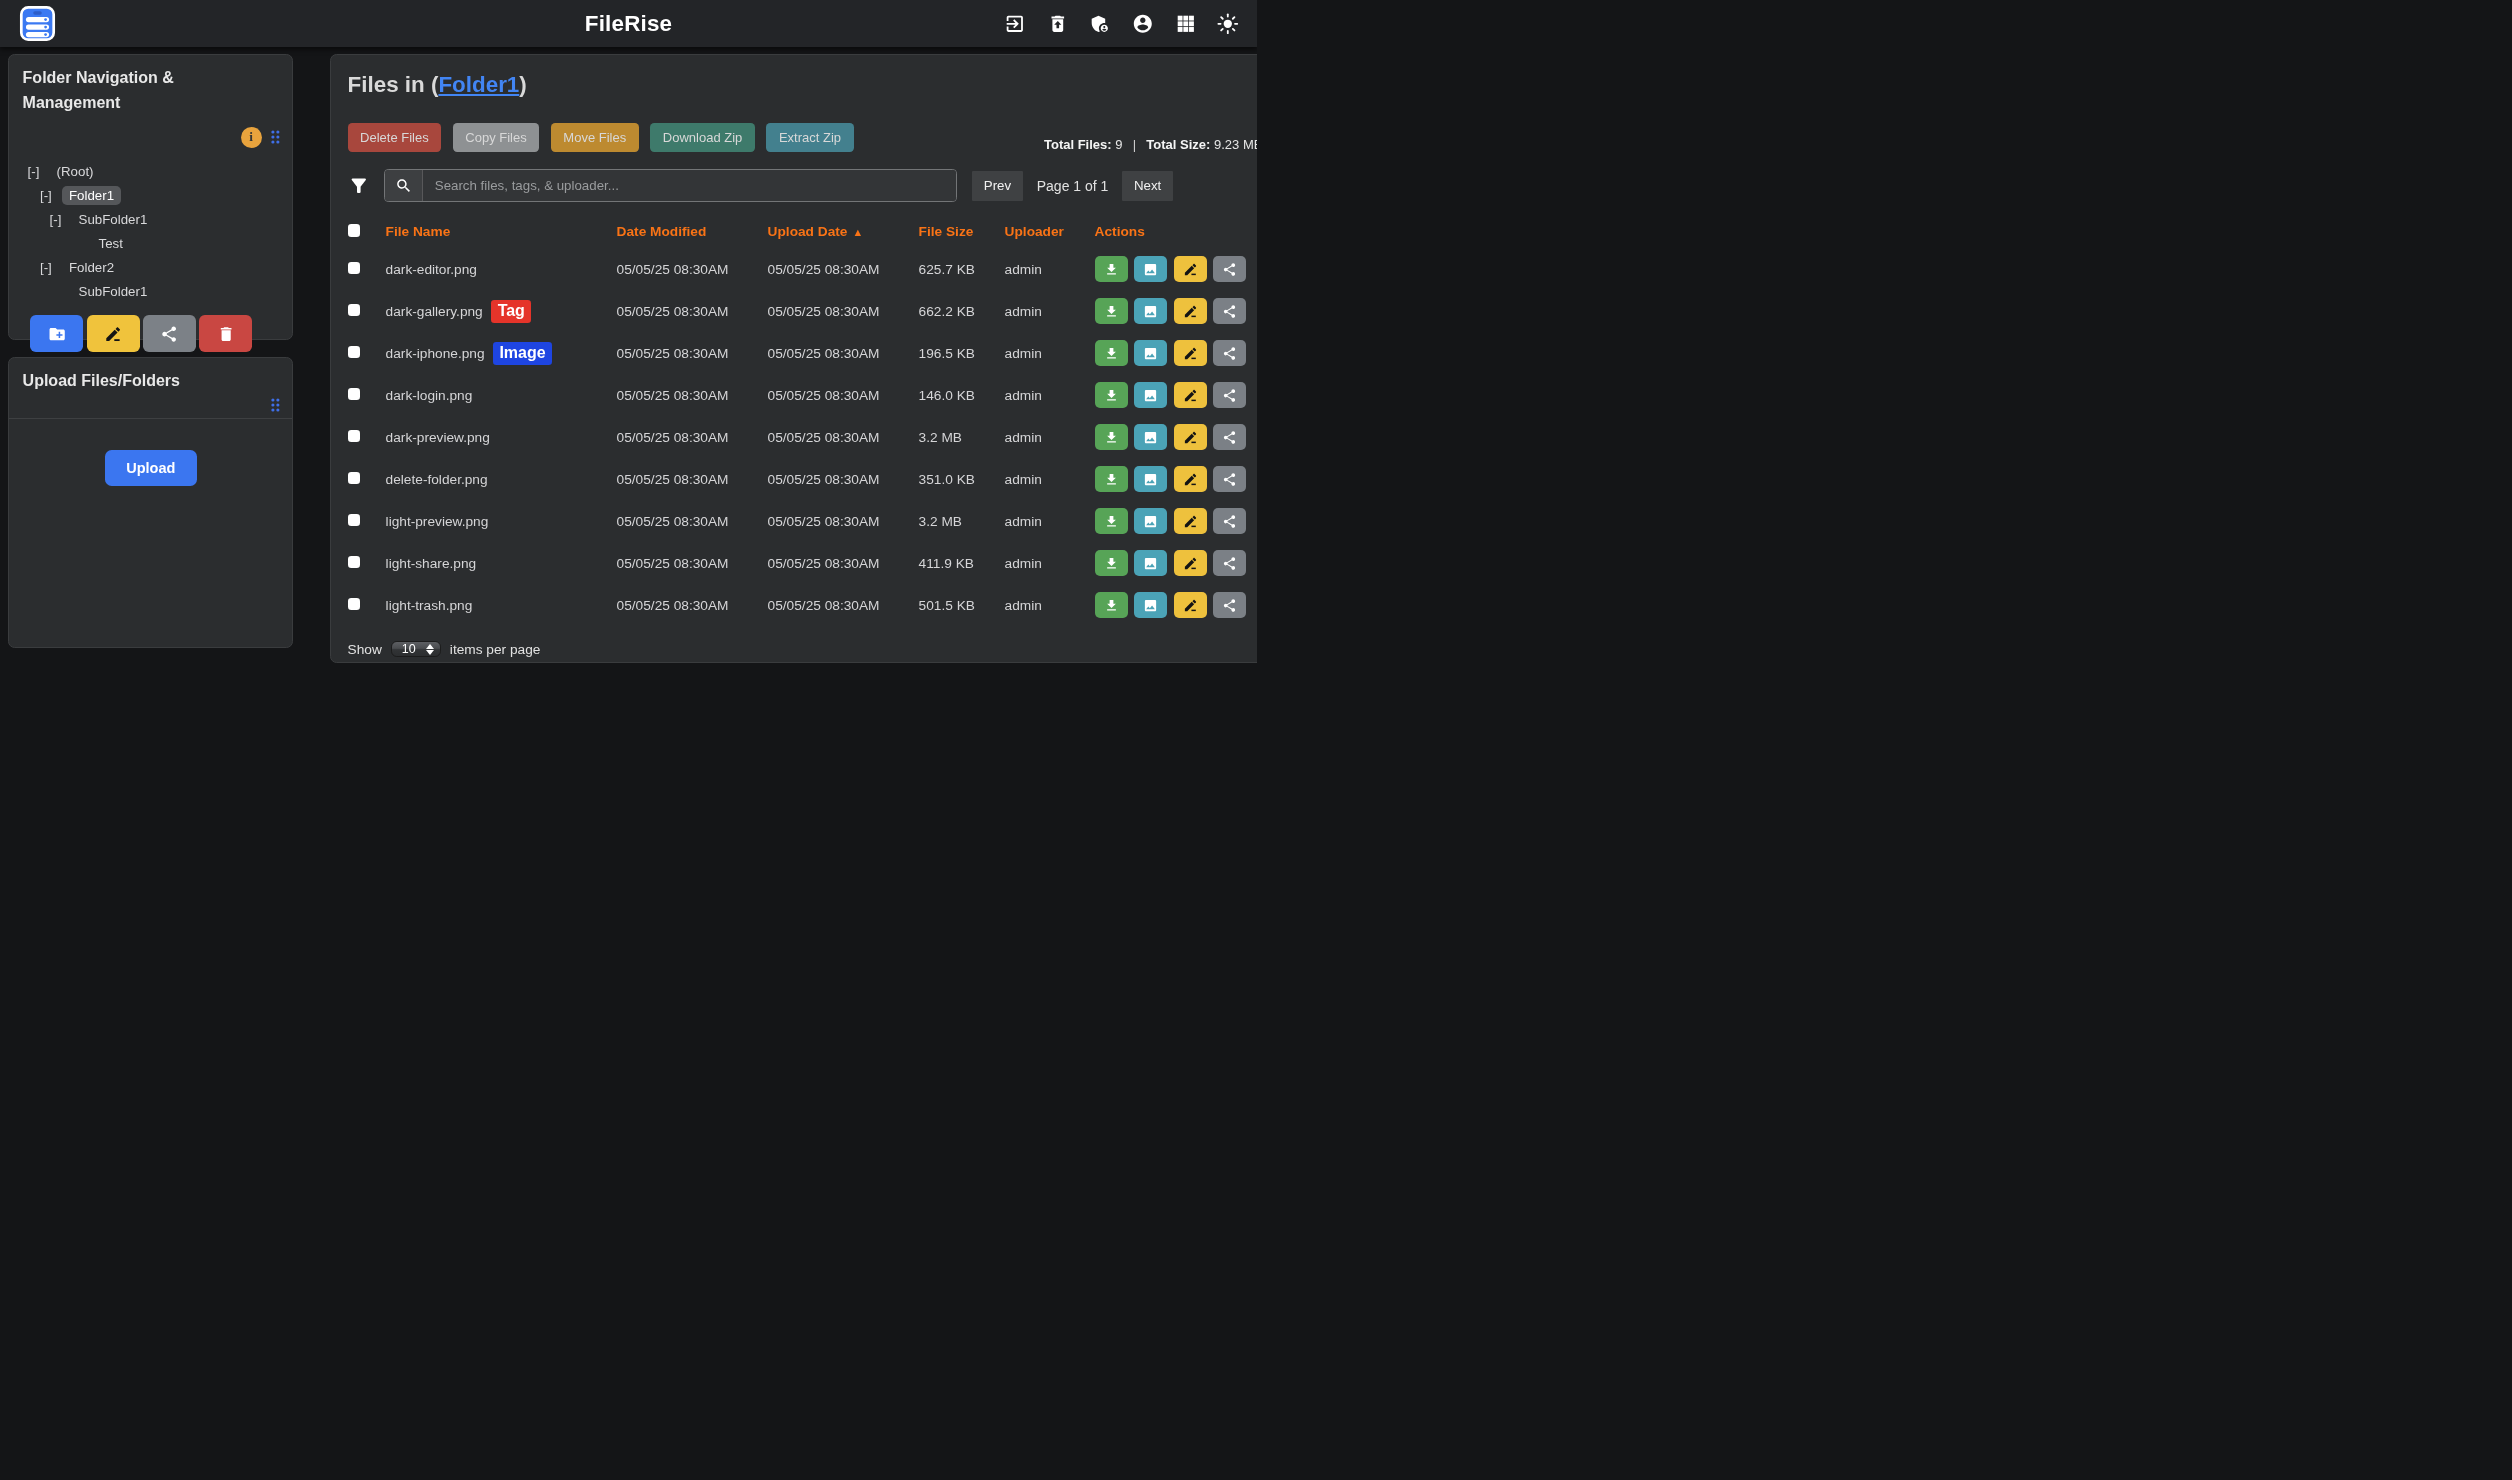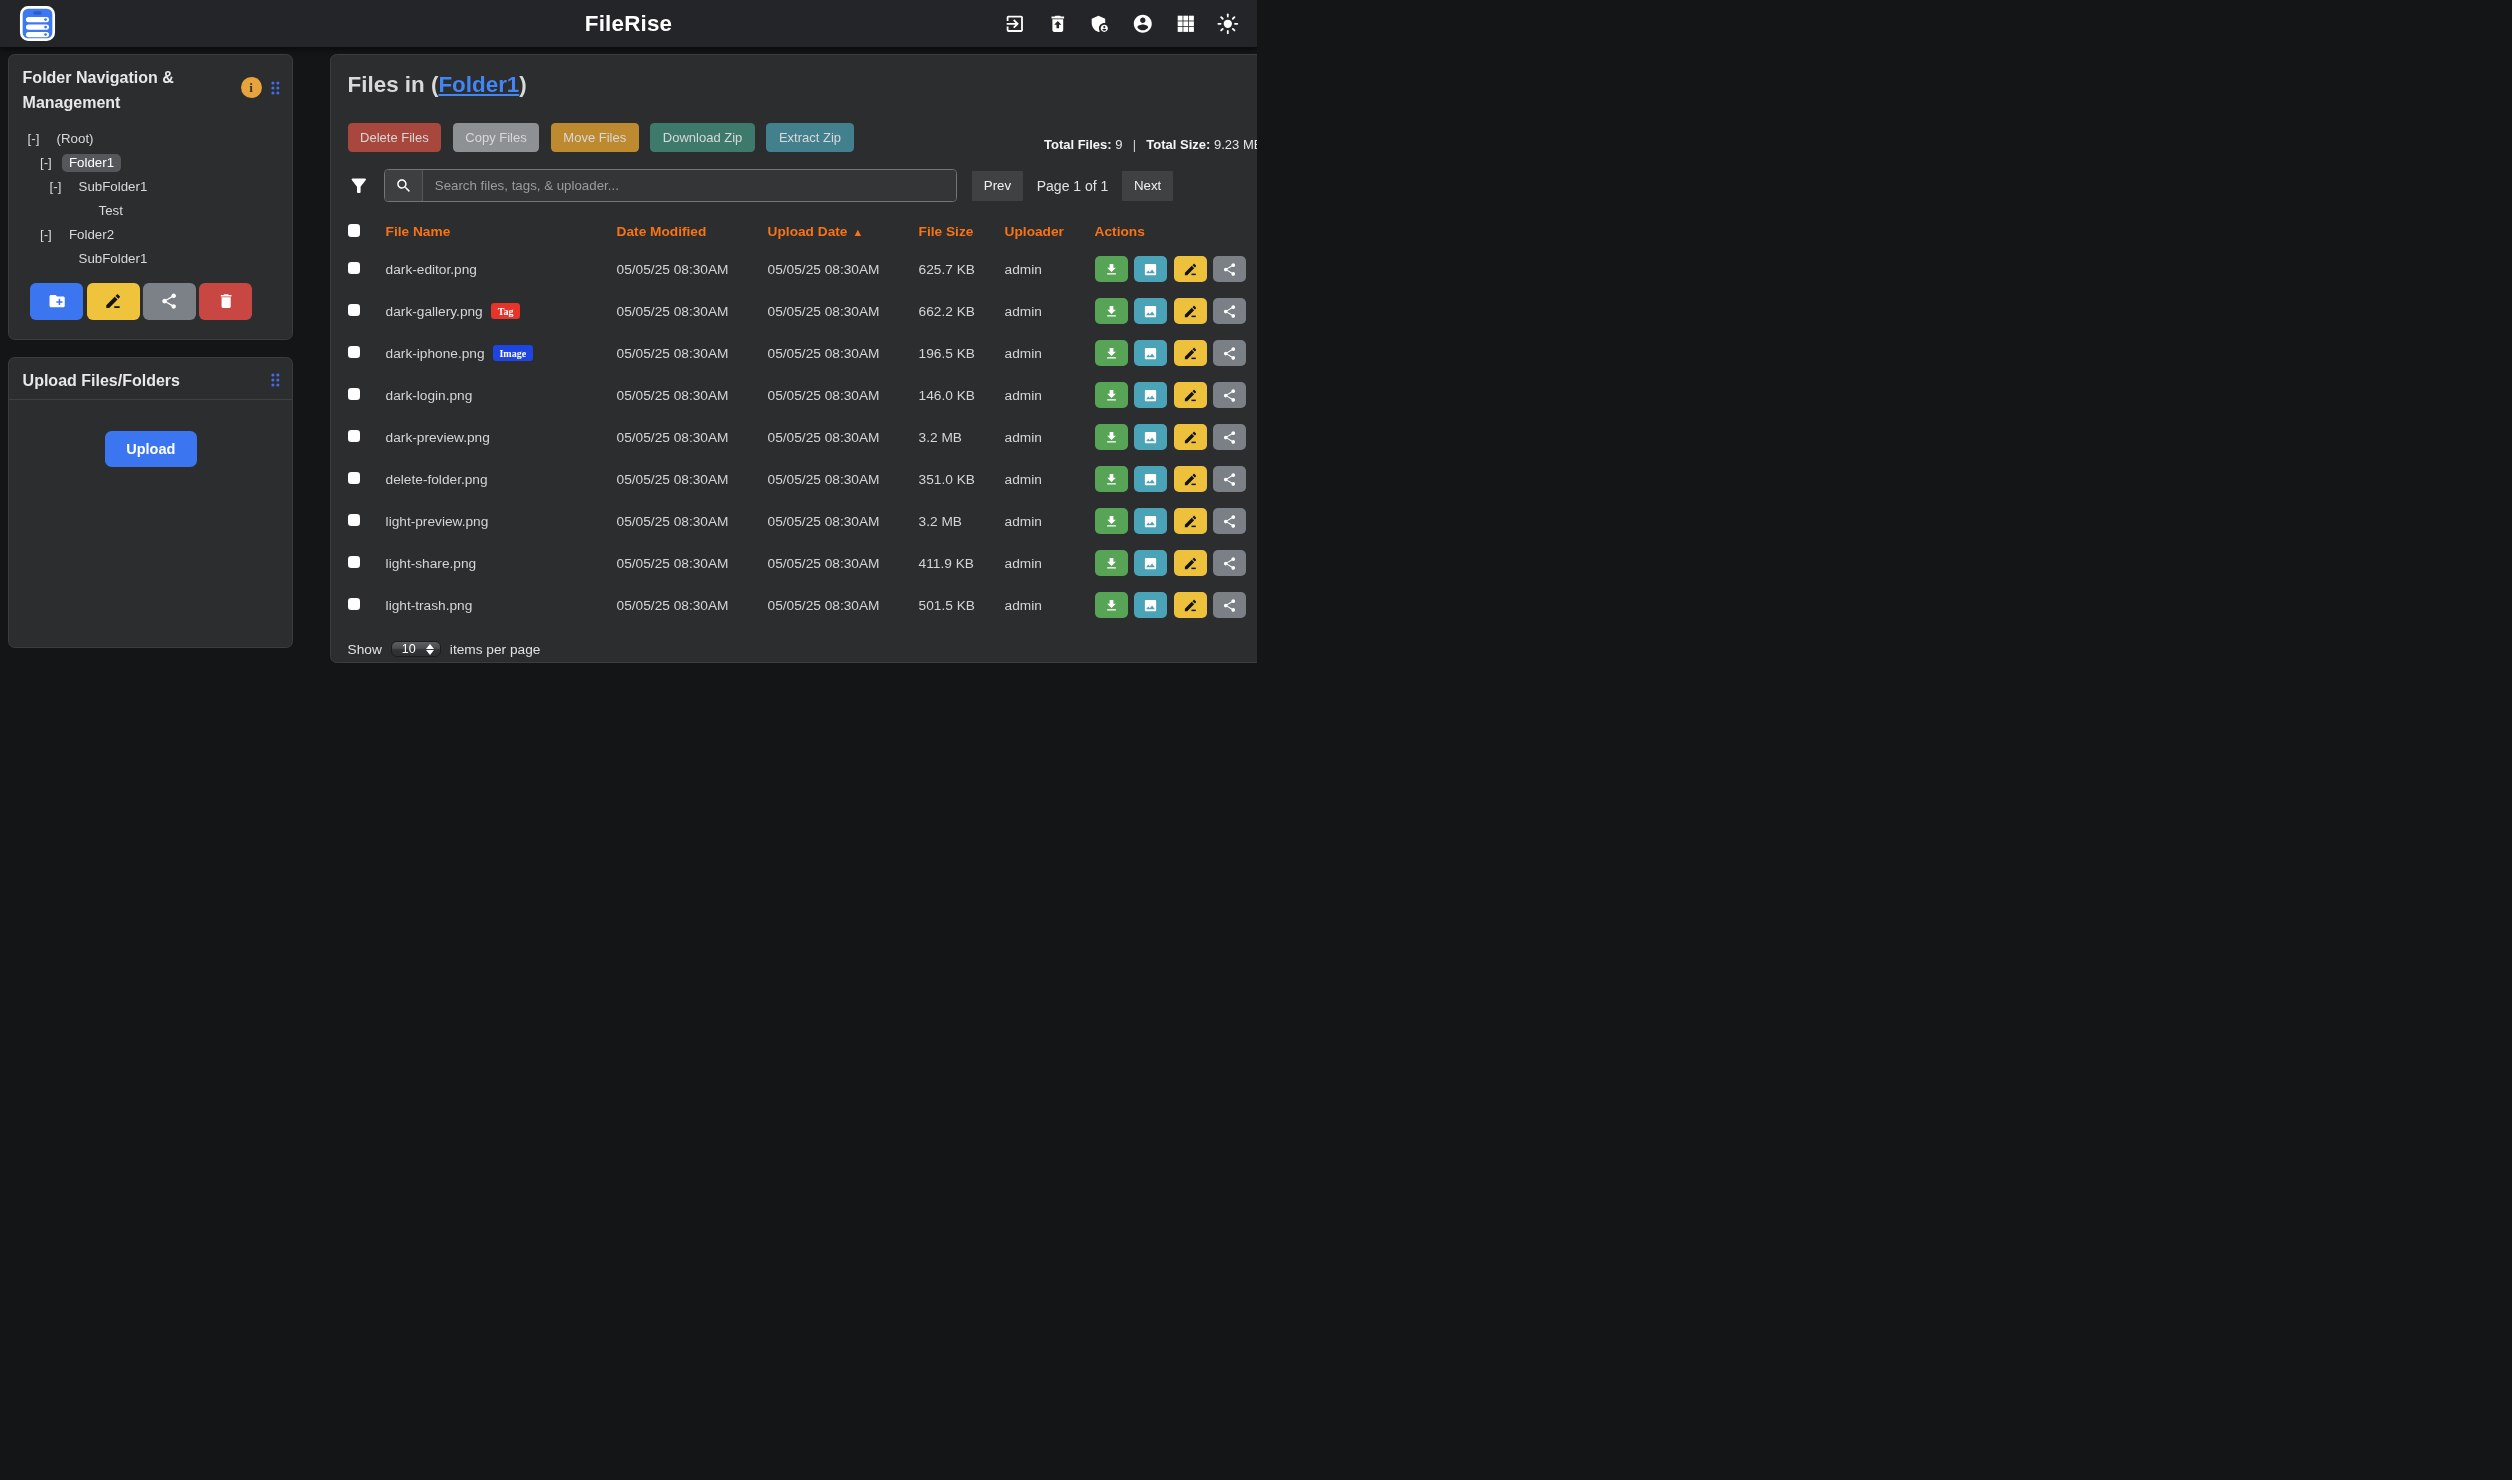--- a/index.html
+++ b/index.html
@@ -28,21 +28,21 @@
   .topbar-actions { margin-left:auto; display:flex; align-items:center; gap:21px; z-index:2; }
   .topbar-actions .tb-icon { width:21.6px; height:21.6px; cursor:pointer; }
   .topbar-actions svg { width:21.6px; height:21.6px; fill:#ffffff; }
 
   
   .panel {
     position:absolute; left:8.3px; width:285px;
     background:#2b2d2f; border:0.8px solid #3a3c3e; border-radius:6.6px;
   }
   .panel-head {
-    display:flex; align-items:flex-start; padding:10.8px 11.6px 6.6px 13.3px;
+    display:flex; align-items:flex-start; padding:10.8px 11.6px 6.6px 13.3px;flex-direction:column;
   }
   .panel-title { font-size:16px; font-weight:bold; color:#e8e8e8; line-height:1.55; width:179px; }
   .head-tools { margin-left:auto; display:flex; align-items:center; gap:8.3px; padding-top:11.6px; }
   .info-badge {
     width:21px; height:21px; border-radius:50%;
     background:#e8a33d; color:#343434; font-weight:bold; font-size:13.3px;
     display:flex; align-items:center; justify-content:center; cursor:pointer;
     font-family:"Liberation Serif", serif;
   }
   .info-badge::after { content:"i"; }
@@ -138,21 +138,21 @@
     grid-template-columns:38px 231px 151px 151px 86px 90px auto;
     align-items:center;
   }
   .thead { height:33px; font-weight:bold; color:#f97316; font-size:13.7px; }
   .trow { height:42px; font-size:13.7px; color:#d5d5d7; }
   .checkbox {
     width:12.5px; height:12.5px; background:#ffffff; border-radius:3.3px; display:inline-block; cursor:pointer;
   }
   .c-name { display:flex; align-items:center; gap:8.3px; }
   .badge {
-    color:#ffffff; font-size:10px; padding:2.5px 6.6px; border-radius:3.3px; font-weight:bold;font-family:Liberation Serif, serif;
+    color:#ffffff; font-size:16px; padding:2.5px 6.6px; border-radius:3.3px; font-weight:bold;
   }
   .sort-arrow { font-size:10.8px; margin-left:5px; }
   .c-actions { display:flex; gap:6.6px; }
   .act {
     width:33px; height:26px; border:none; border-radius:5px; cursor:pointer;
     display:flex; align-items:center; justify-content:center;
   }
   .act svg { width:15px; height:15px; }
   .act.dl { background:var(--act-download,#57a457); } .act.dl svg { fill:#ffffff; }
   .act.pv { background:var(--act-preview,#4ba3b7); } .act.pv svg { fill:#ffffff; }

